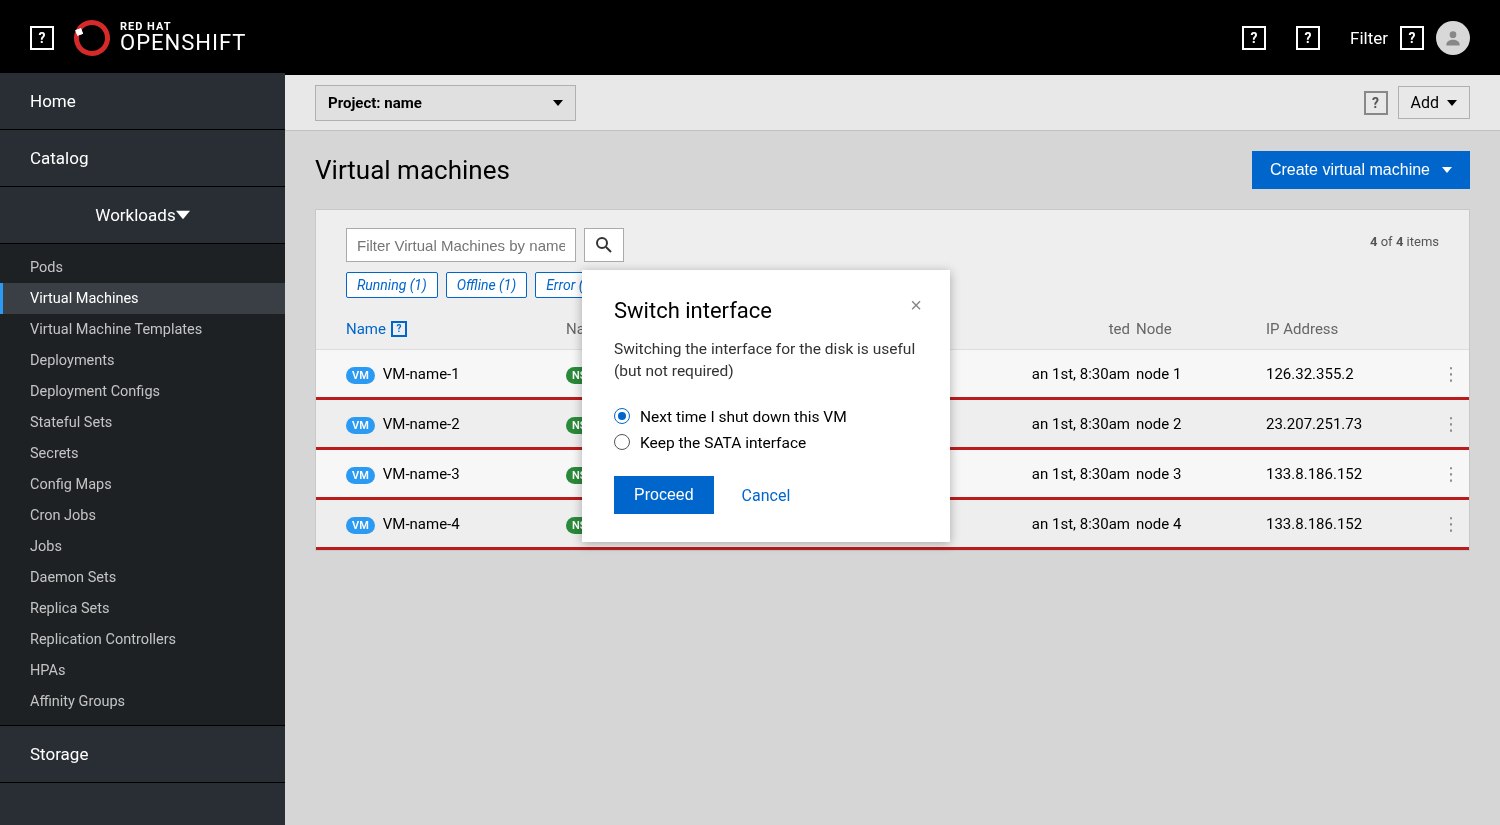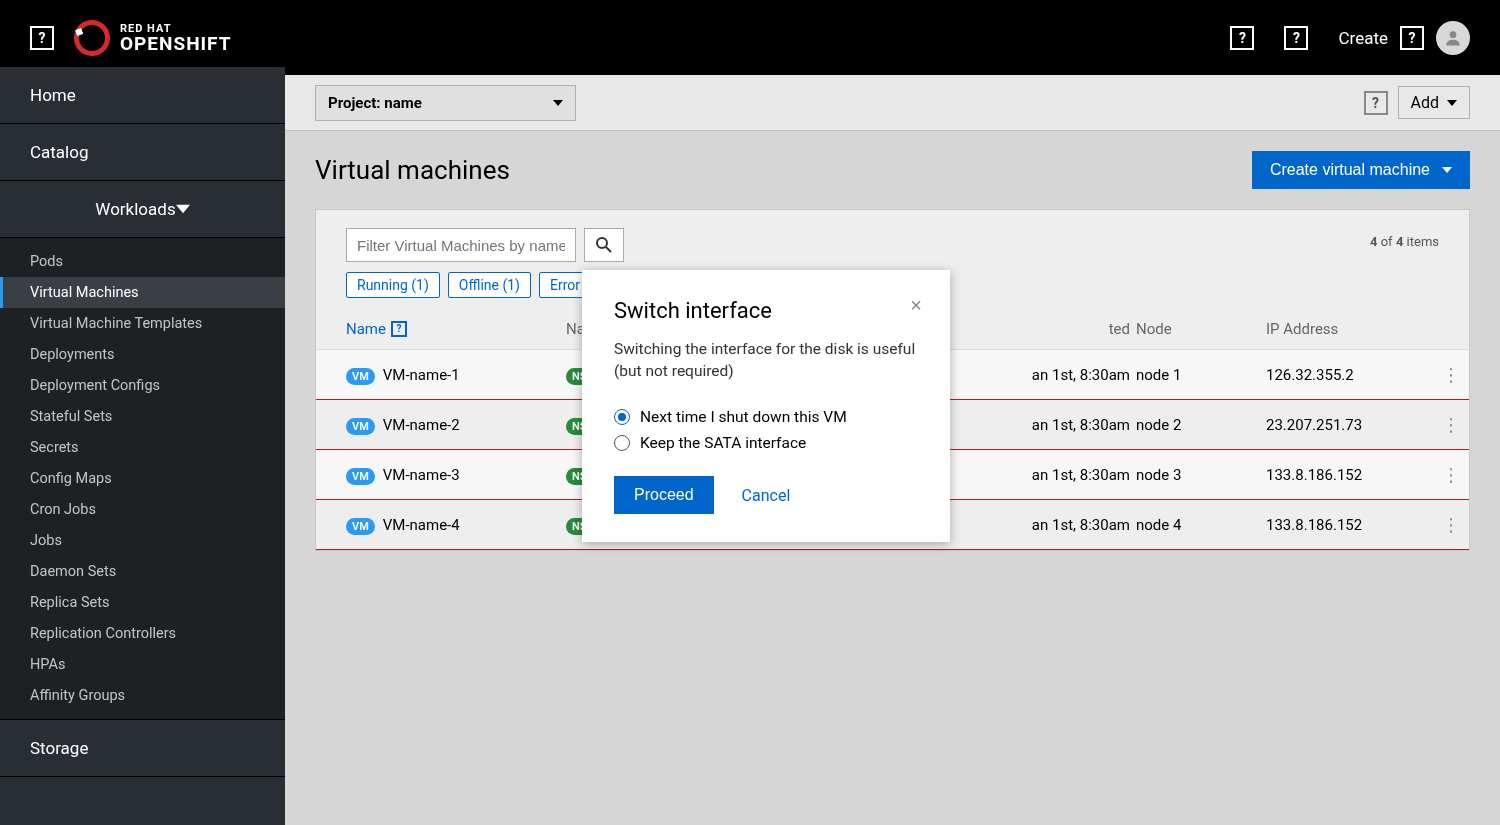--- a/index.html
+++ b/index.html
@@ -37,36 +37,36 @@
       transform: rotate(-20deg);
     }
     .logo-mark::before, .logo-mark::after {
       content: '';
       position: absolute;
       width: 0; height: 0;
       border-style: solid;
     }
     .logo-text { display: flex; flex-direction: column; line-height: 1; }
     .logo-redhat { font-size: 11px; font-weight: 700; letter-spacing: 1px; }
-    .logo-openshift { font-size: 19px; font-weight: 700; letter-spacing: 1px; }
+    .logo-openshift { font-size: 22px; font-weight: 400; letter-spacing: 1px; }
     .topbar-right { margin-left: auto; display: flex; align-items: center; gap: 30px; }
     .topbar-user { display: flex; align-items: center; gap: 12px; }
     .username { font-size: 17px; }
     .avatar {
       width: 34px; height: 34px;
       background: #d8d8d8;
       border-radius: 50%;
       display: flex; align-items: center; justify-content: center;
     }
     .avatar svg { width: 20px; height: 20px; fill: #888; }
 
     
     .sidebar {
       position: absolute;
-      top: 67px; left: 0;
+      top: 73px; left: 0;
       width: 285px; bottom:0;
       background: #292e34;
       color: #d1d1d1;
       overflow-y: auto;
     }
     .nav-primary {
       padding: 18px 30px;
       font-size: 17px;
       color: #fff;
       border-bottom: 1px solid #000;
@@ -165,33 +165,34 @@
     }
     .filter-tags { display: flex; gap: 8px; }
     .tag {
       border: 1px solid #0066cc;
       color: #0066cc;
       padding: 4px 10px;
       font-size: 14px;
       background: #fff;
       border-radius: 2px;
       cursor: pointer;
+      font-style: italic;
     }
     .item-count { font-size: 13px; color: #555; padding-top:6px;}
 
     .table { width: 100%; }
     .thead, .trow {
       display: grid;
       grid-template-columns: 220px 200px 200px 170px 130px 160px 50px;
       padding: 0 30px;
       align-items: center;
     }
     .thead { height: 42px; font-size: 15px; color: #666; border-bottom:1px solid #ddd;}
     .th-name { color: #0066cc; display:flex; align-items:center; gap:5px;}
-    .trow { height: 50px; border-bottom: 1px solid #b91c1c; font-size: 15px; }
+    .trow { height: 50px; border-bottom: 3px solid #b91c1c; font-size: 15px; }
     .trow:nth-child(odd) { background:#f7f7f7; }
     .vm-badge {
       background: #2b9af3;
       color: #fff;
       font-size: 11px;
       padding: 2px 6px;
       border-radius: 10px;
       font-weight: 600;
       margin-right: 8px;
     }
@@ -219,21 +220,21 @@
       padding: 28px 32px;
       pointer-events: auto;
     }
     .modal-title { font-size: 22px; font-weight: 400; margin-bottom: 16px; }
     .modal-close {
       position: absolute; top: 24px; right: 28px;
       font-size: 20px; color: #888; cursor: pointer;
       background:none; border:none;
     }
     .modal-desc { font-size: 15.5px; color: #333; margin-bottom: 26px; line-height: 1.4; }
-    .radio-row { display: flex; align-items: center; gap: 10px; margin-bottom: 8px; font-size: 15.5px; }
+    .radio-row { display: flex; gap: 10px; margin-bottom: 8px; font-size: 15.5px; }
     .radio {
       width: 16px; height: 16px;
       border: 1.5px solid #555;
       border-radius: 50%;
       flex-shrink: 0;
       position: relative;
       cursor: pointer;
     }
     .radio.checked { border-color: #0066cc; }
     .radio.checked::after {
@@ -269,21 +270,21 @@
       <div class="logo-text">
         <span class="logo-redhat">RED HAT</span>
         <span class="logo-openshift">OPENSHIFT</span>
       </div>
     </div>
   </div>
   <div class="topbar-right">
     <div class="help-box">?</div>
     <div class="help-box">?</div>
     <div class="topbar-user">
-      <span class="username">Create</span>
+      <span class="username">Filter</span>
       <div class="help-box">?</div>
       <div class="avatar">
         <svg viewBox="0 0 24 24">
             <circle cx="12" cy="8" r="4"></circle>
             <path d="M4 20c0-4 4-6 8-6s8 2 8 6v1H4v-1z"></path>
           </svg>
       </div>
     </div>
   </div>
 </div>

